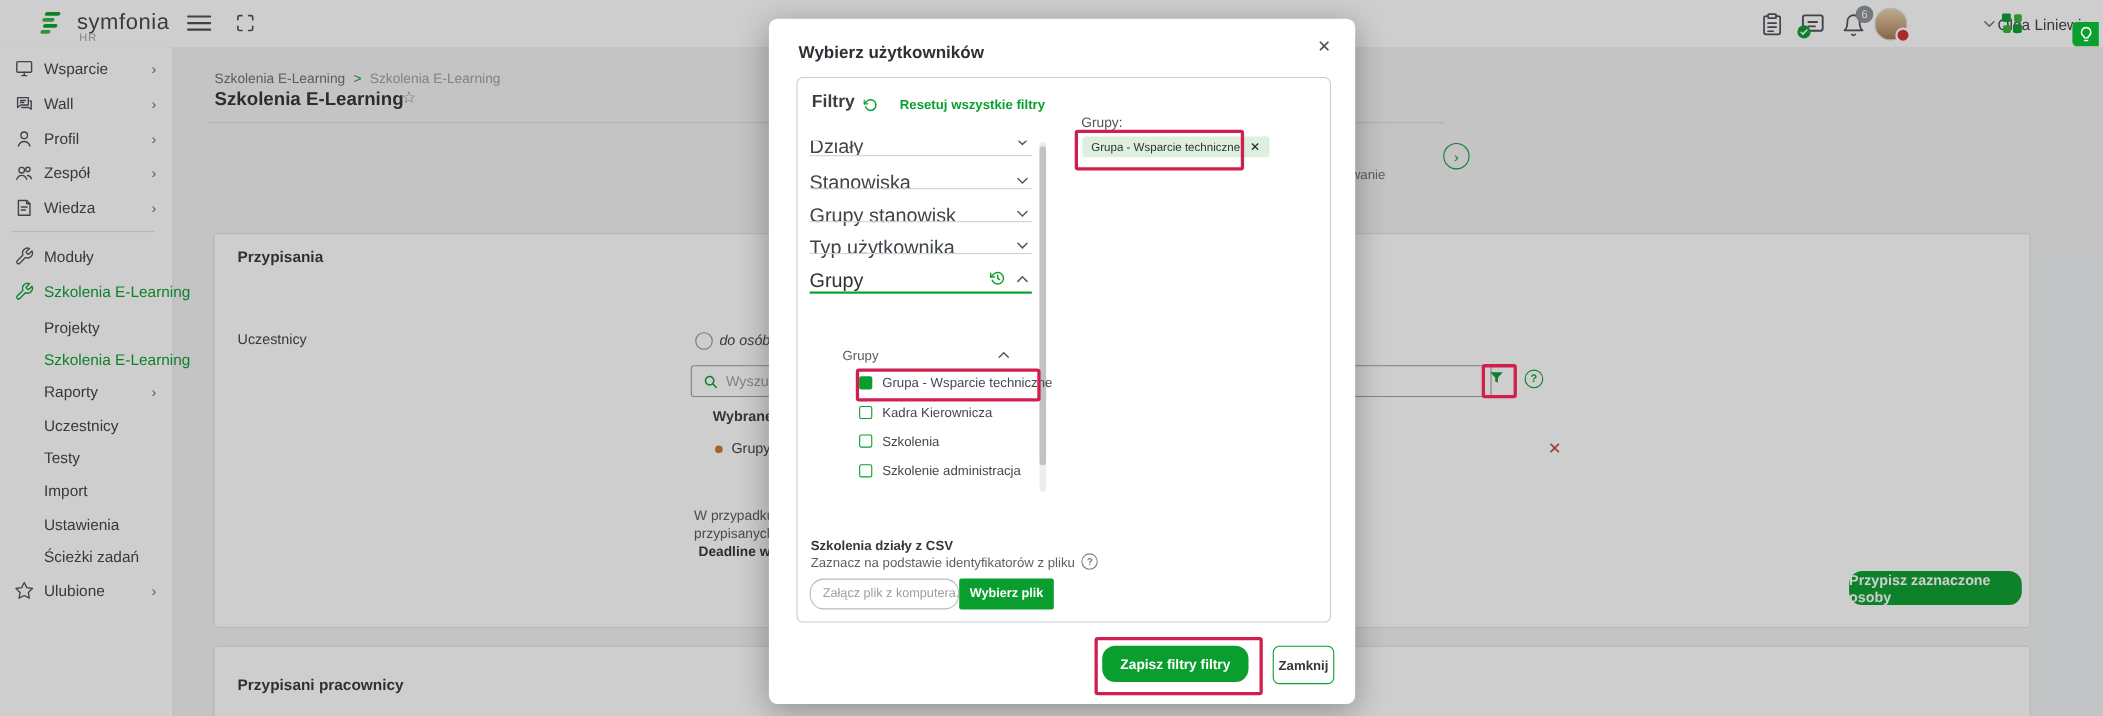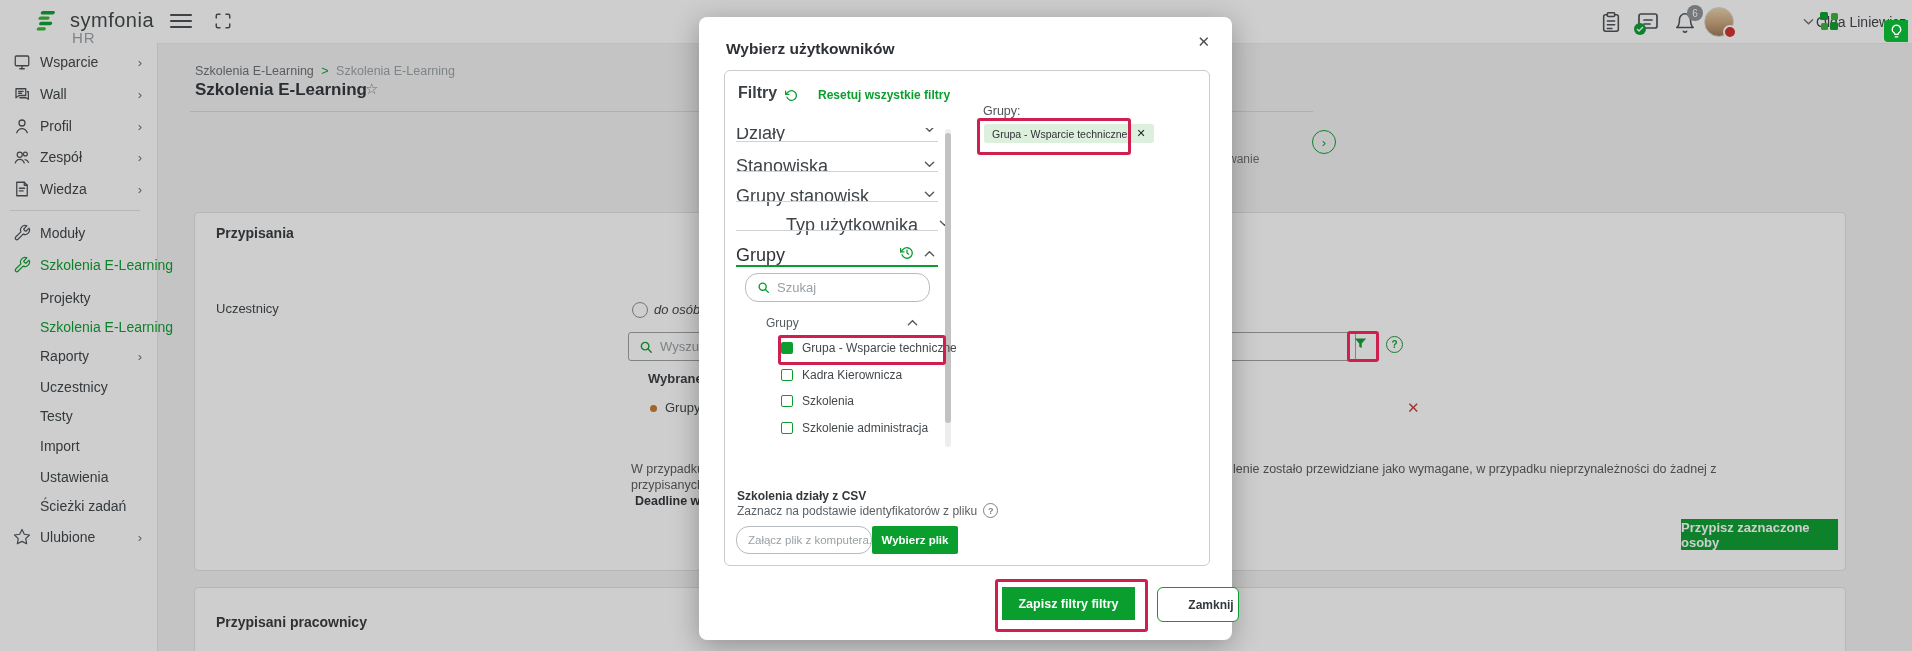--- a/index.html
+++ b/index.html
@@ -4,21 +4,21 @@
 <style>
   html,body{margin:0;padding:0;}
   body{width:1912px;height:651px;position:relative;overflow:hidden;
        font-family:"Liberation Sans","DejaVu Sans",sans-serif;background:#f2f3f4;
        -webkit-font-smoothing:antialiased;color:#3c4246;}
   .abs{position:absolute;}
   svg{display:block;}
   
   #topbar{left:0;top:0;width:1912px;height:43px;background:#fff;border-bottom:1px solid #ececec;}
   .brand-text{font-size:20px;color:#3f4446;letter-spacing:.5px;}
-  .brand-sub{font-size:15px;color:#9aa0a4;letter-spacing:1px;}
+  .brand-sub{font-size:10px;color:#9aa0a4;letter-spacing:1px;}
   .bar{height:2px;background:#474c50;border-radius:2px;}
   .top-icon{color:#4a4f54;}
   .badge{background:#8d9296;color:#fff;border-radius:50%;width:16px;height:16px;
          font-size:10px;display:flex;align-items:center;justify-content:center;}
   .avatar{width:28px;height:28px;border-radius:50%;
           background:linear-gradient(180deg,#e9d3ae 0%,#c9a27a 55%,#9e7a55 100%);
           border:1px solid #d8d8d8;}
   .status-dot{width:10px;height:10px;border-radius:50%;background:#d22f2f;border:2px solid #fff;}
   
   #sidebar{left:0;top:43px;width:157px;height:608px;background:#fff;border-right:1px solid #e4e4e4;}
@@ -28,21 +28,21 @@
   .side-item .lbl{position:absolute;left:40px;white-space:nowrap;}
   .side-item .chev{position:absolute;right:15px;font-size:13px;color:#6a6f73;}
   .side-item.green{color:#0a9e2e;}
   .side-item.green .ico{color:#0a9e2e;}
   .side-divider{position:absolute;left:10px;width:130px;border-top:1px solid #e2e2e2;}
   
   .crumb{font-size:12.5px;}
   .panel{background:#fff;border:1px solid #e0e0e0;border-radius:4px;}
   .ptitle{font-size:14px;font-weight:bold;color:#33383c;}
   .note{font-size:12.5px;color:#56585a;white-space:nowrap;}
-  .green-btn{background:#0a9e2e;color:#fff;font-weight:bold;border:none;border-radius:0;
+  .green-btn{background:#0a9e2e;color:#fff;font-weight:bold;border:none;border-radius:12px;
              display:flex;align-items:center;justify-content:center;cursor:pointer;}
   .search-field{background:#fff;border:1px solid #9aa0a4;border-radius:3px;display:flex;
                 align-items:center;}
   .ph{color:#9aa0a4;}
   .radio{width:14px;height:14px;border:1.5px solid #8a8f94;border-radius:50%;background:#fff;}
   .circ-q{width:15px;height:15px;border:1.5px solid #0a9e2e;border-radius:50%;color:#0a9e2e;
           font-size:10px;font-weight:bold;display:flex;align-items:center;justify-content:center;}
   
   #overlay{left:0;top:0;width:1912px;height:651px;background:rgba(30,30,30,.22);z-index:40;}
   #modal{left:699px;top:17px;width:533px;height:623px;background:#fff;border-radius:8px;
@@ -280,21 +280,20 @@
       </svg>
   </div>
   <div class="abs circ-q" style="left:1191px;top:123px;cursor:pointer;">?</div>
 
   <div class="abs" style="left:453px;top:158px;font-size:13px;font-weight:bold;color:#383c40;">Wybrane fil</div>
   <div class="abs" style="left:455px;top:192px;width:7px;height:7px;border-radius:50%;background:#c27a29;"></div>
   <div class="abs" style="left:470px;top:187px;font-size:13px;">Grupy</div>
   <div class="abs" style="left:1212px;top:186px;font-size:15px;font-weight:bold;color:#c13c3c;cursor:pointer;">✕</div>
 
   <div class="abs note" style="left:436px;top:249px;">W przypadku</div>
-  <div class="abs note" style="left:1038px;top:249px;">lenie zostało przewidziane jako wymagane, w przypadku nieprzynależności do żadnej z</div>
   <div class="abs note" style="left:436px;top:265px;">przypisanych</div>
   <div class="abs note" style="left:440px;top:281px;font-weight:bold;color:#2f3337;">Deadline wyk</div>
 
   <div class="abs green-btn" style="left:1486px;top:306px;width:157px;height:31px;font-size:13px;">Przypisz zaznaczone osoby</div>
 </div>
 
 <div class="abs panel" style="left:194px;top:587px;width:1650px;height:80px;">
   <div class="abs ptitle" style="left:21px;top:26px;">Przypisani pracownicy</div>
 </div>
 
@@ -348,21 +347,21 @@
     <div class="abs" style="left:11px;top:115px;width:202px;height:18px;cursor:pointer;">
       <span class="filter-row-label">Grupy stanowisk</span>
       <span class="abs chev-ico" style="right:3px;top:5px;">
         <svg width="11" height="7" viewBox="0 0 24 14" fill="none" stroke="currentColor" stroke-width="3" stroke-linecap="round">
             <polyline points="3 2 12 11 21 2"></polyline>
           </svg>
       </span>
     </div>
     <div class="abs row-line" style="left:11px;top:130px;width:202px;"></div>
 
-    <div class="abs" style="left:26px;top:144px;width:202px;height:18px;cursor:pointer;text-align:center;">
+    <div class="abs" style="left:11px;top:144px;width:202px;height:18px;cursor:pointer;">
       <span class="filter-row-label">Typ użytkownika</span>
       <span class="abs chev-ico" style="right:3px;top:5px;">
         <svg width="11" height="7" viewBox="0 0 24 14" fill="none" stroke="currentColor" stroke-width="3" stroke-linecap="round">
             <polyline points="3 2 12 11 21 2"></polyline>
           </svg>
       </span>
     </div>
     <div class="abs row-line" style="left:11px;top:159px;width:202px;"></div>
 
     <div class="abs" style="left:11px;top:174px;width:202px;height:18px;cursor:pointer;">
@@ -379,29 +378,20 @@
             <polyline points="3 12 12 3 21 12"></polyline>
           </svg>
       </span>
     </div>
     <div class="abs" style="left:11px;top:194px;width:202px;border-top:2px solid #0a9e2e;"></div>
 
     <div class="abs scroll-track" style="left:220px;top:58px;width:6px;height:318px;">
       <div class="scroll-thumb" style="position:absolute;left:0;top:4px;width:6px;height:290px;"></div>
     </div>
 
-    <div class="abs rounded-input" style="left:20px;top:202px;width:183px;height:27px;cursor:text;">
-      <span style="margin-left:11px;">
-        <svg width="13" height="13" viewBox="0 0 24 24" fill="none" stroke="#0a9e2e" stroke-width="2.6" stroke-linecap="round">
-            <circle cx="10.5" cy="10.5" r="6.5"></circle>
-            <path d="M15.5 15.5 21 21"></path>
-          </svg>
-      </span>
-      <span class="ph" style="margin-left:7px;font-size:13px;">Szukaj</span>
-    </div>
 
     <div class="abs" style="left:41px;top:245px;font-size:12px;color:#555a5e;">Grupy</div>
     <div class="abs chev-ico" style="left:182px;top:248px;cursor:pointer;">
       <svg width="11" height="7" viewBox="0 0 24 14" fill="none" stroke="currentColor" stroke-width="3" stroke-linecap="round">
           <polyline points="3 12 12 3 21 12"></polyline>
         </svg>
     </div>
 
     <div class="abs annot" style="left:53px;top:264px;width:162px;height:24px;"></div>
     <div class="abs" style="left:56px;top:270px;display:flex;align-items:center;gap:9px;cursor:pointer;">
@@ -434,14 +424,14 @@
     <div class="abs" style="left:258px;top:33px;font-size:12.5px;color:#4f5458;">Grupy:</div>
     <div class="abs annot" style="left:252px;top:47px;width:148px;height:31px;"></div>
     <div class="abs chip" style="left:259px;top:53px;">
       <span>Grupa - Wsparcie techniczne</span>
       <span style="font-size:11px;font-weight:bold;color:#1f2326;cursor:pointer;">✕</span>
     </div>
   </div>
 
   <div class="abs annot" style="left:296px;top:562px;width:147px;height:47px;"></div>
   <div class="abs green-btn" style="left:303px;top:570px;width:133px;height:33px;font-size:12.5px;">Zapisz filtry filtry</div>
-  <div class="abs outline-btn" style="left:458px;top:570px;width:54px;height:33px;font-size:12px;padding-left:26px;">Zamknij</div>
+  <div class="abs outline-btn" style="left:458px;top:570px;width:54px;height:33px;font-size:12px;">Zamknij</div>
 </div>
 
 </body></html>

